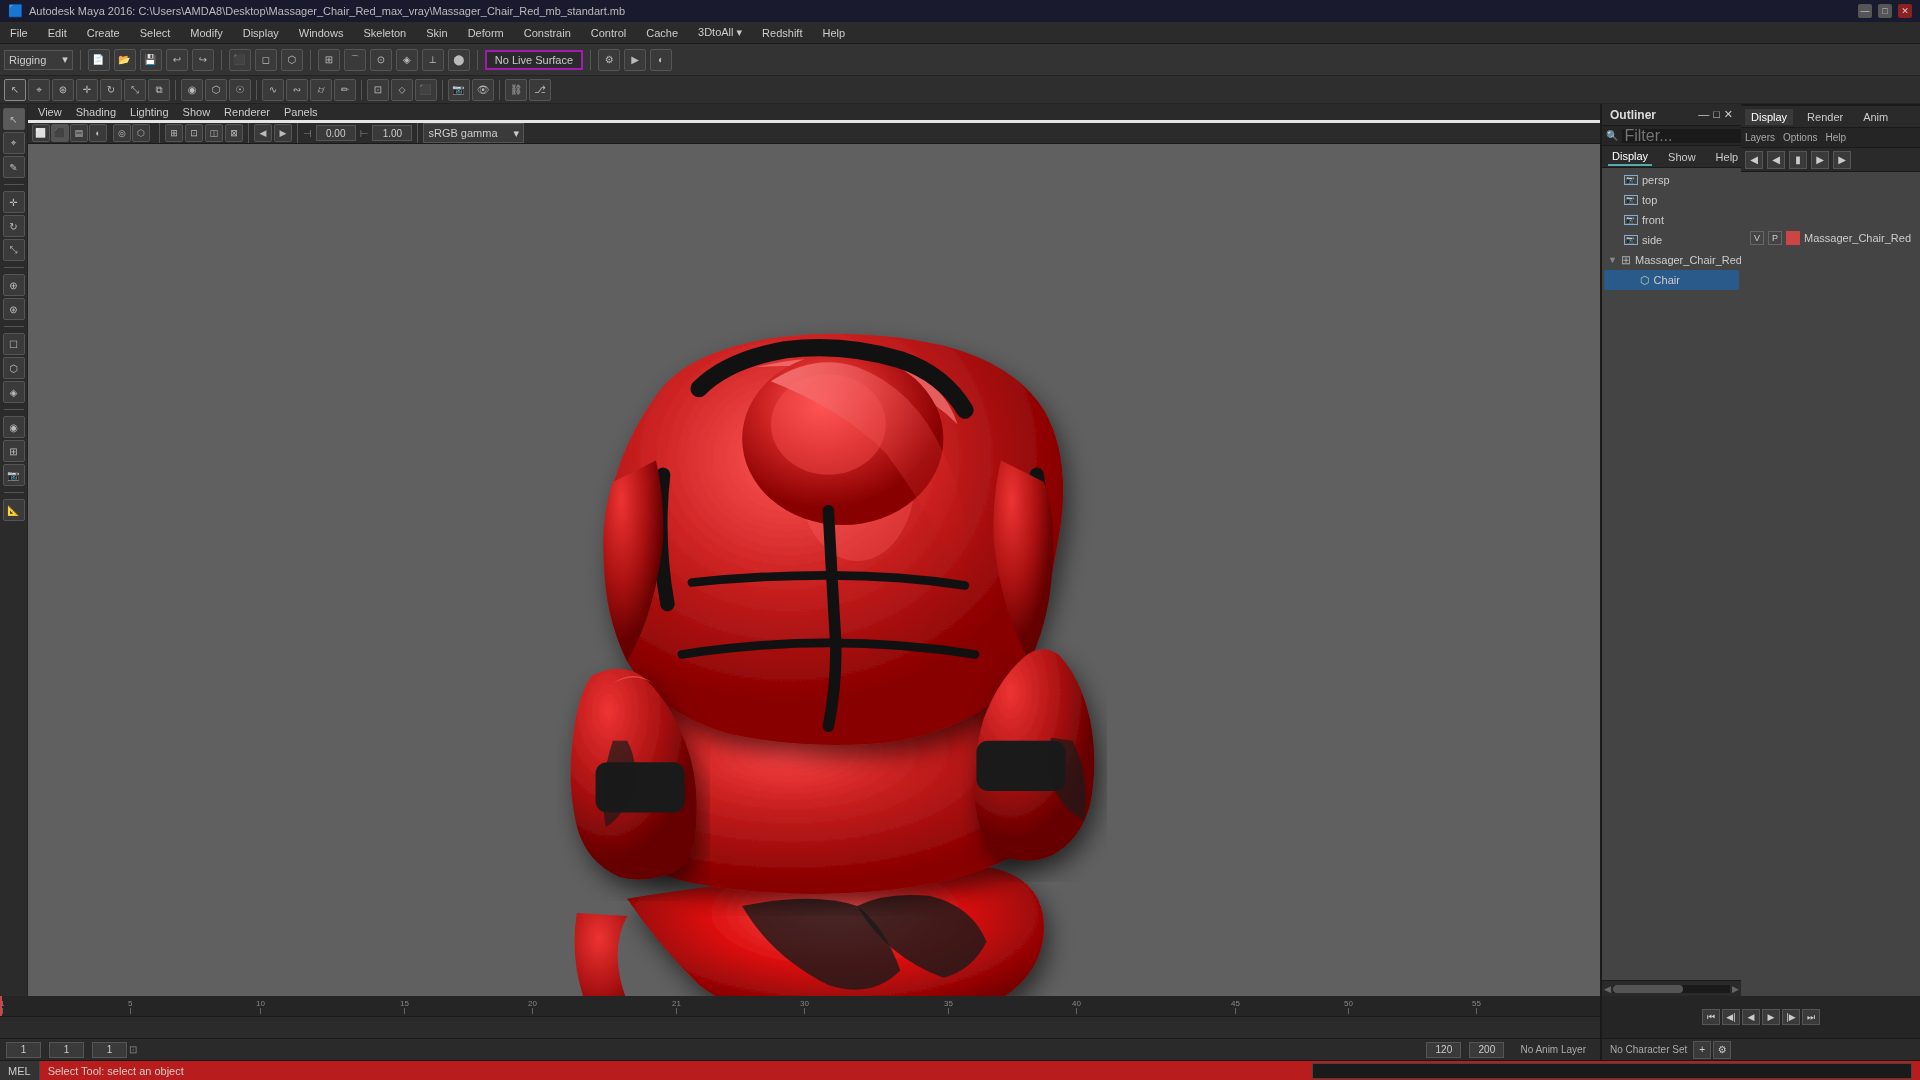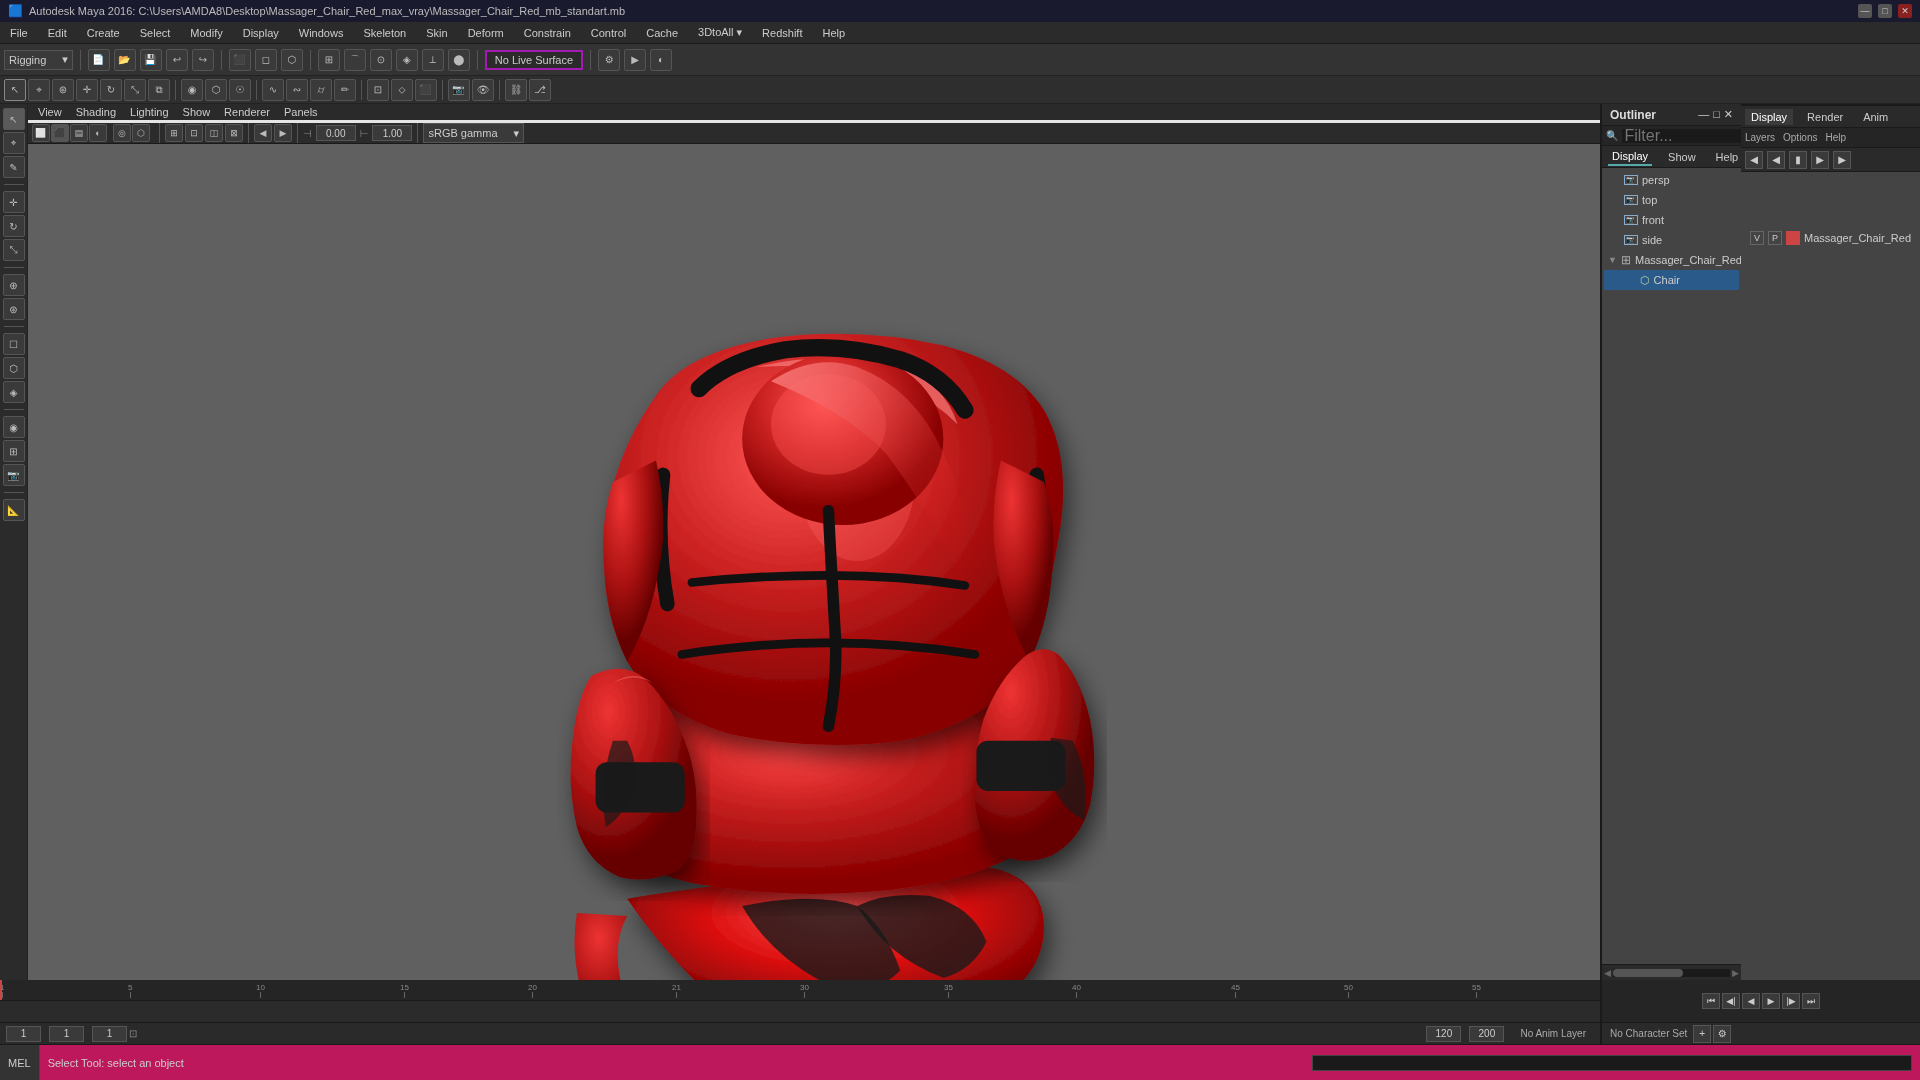--- a/index.html
+++ b/index.html
@@ -215,21 +215,21 @@
       flex: 1; background: #2a2a2a;
       display: flex; align-items: center; padding: 0 6px; gap: 8px;
       border-top: 1px solid #1a1a1a;
     }
     #bottom-right-controls {
       width: 320px; background: #2a2a2a;
       border-left: 2px solid #1a1a1a; border-top: 1px solid #1a1a1a;
       display: flex; align-items: center; padding: 0 4px; gap: 2px;
     }
     #status-row {
-      height: 36px; background: #be185d;
+      height: 20px; background: #b91c1c;
       display: flex; align-items: center;
       border-top: 1px solid #1a1a1a;
     }
     #mel-label {
       background: #333; padding: 2px 8px; color: #ccc; font-size: 11px; height: 100%; display: flex; align-items: center; border-right: 1px solid #444;
     }
     #status-msg { padding: 0 8px; color: #ccc; font-size: 11px; flex: 1; }
     .icon-box {
       width: 18px; height: 18px; background: #3a3a3a;
       border: 1px solid #555; display: flex; align-items: center;

